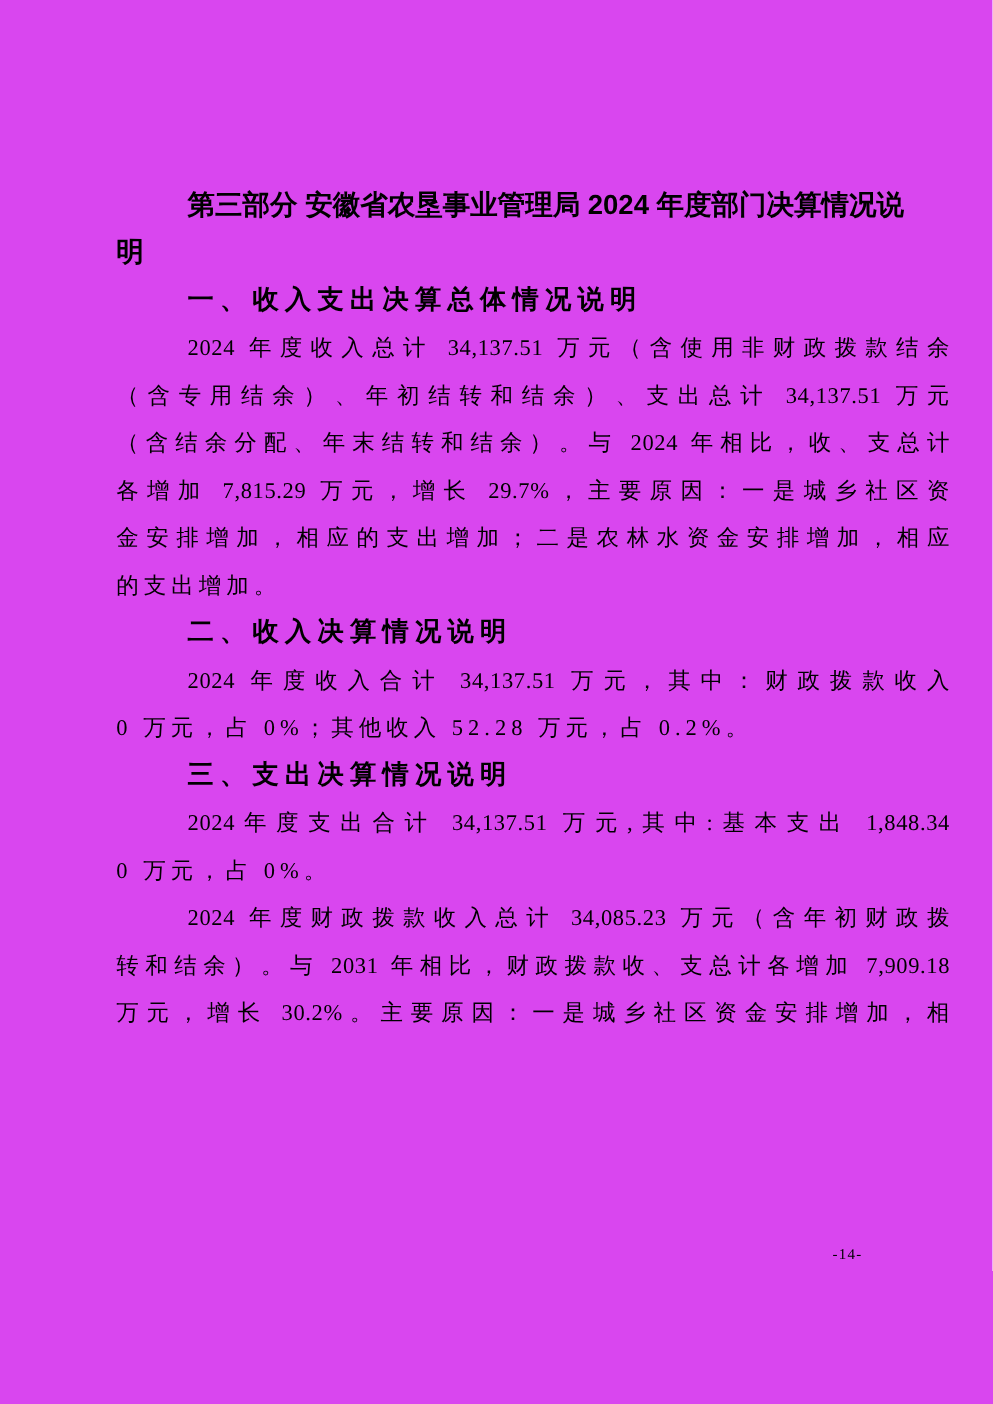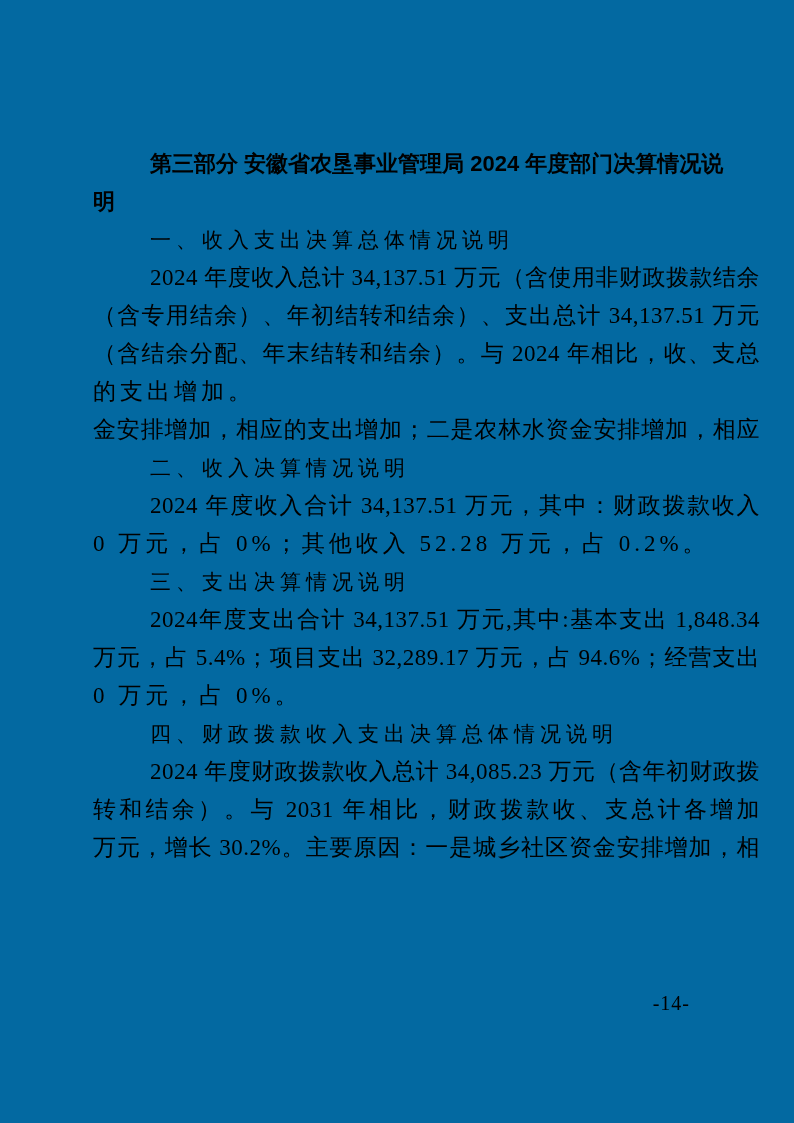--- a/index.html
+++ b/index.html
@@ -4,94 +4,93 @@
 <style>
   html, body {
     margin: 0;
     padding: 0;
     background: #ffffff;
   }
   .page {
     position: relative;
     width: 794px;
     height: 1123px;
-    background: #0369a1;
+    background: #d946ef;
     color: #000000;
     box-sizing: border-box;
     padding: 145px 34px 0 93px;
     font-family: "Liberation Serif", serif;
     overflow: hidden;
   }
   .line {
     display: block;
     height: 38px;
     line-height: 38px;
-    font-size: 23px;
+    font-size: 18px;
     letter-spacing: 0.5px;
     white-space: normal;
     overflow: hidden;
   }
   .indent { padding-left: 57px; }
   .justify {
     text-align: justify;
     text-align-last: justify;
   }
   .title-line {
     font-family: "Liberation Sans", sans-serif;
     font-weight: bold;
     font-size: 22px;
     letter-spacing: 0px;
   }
   .heading-line {
     font-family: "Liberation Sans", sans-serif;
-    font-weight: normal;
+    font-weight: bold;
     font-size: 21px;
     letter-spacing: 5px;
   }
   .body-end {
     letter-spacing: 4px;
   }
   .page-number {
     position: absolute;
     top: 993px;
     right: 104px;
     font-family: "Liberation Serif", serif;
-    font-size: 20px;
+    font-size: 12px;
     letter-spacing: 1px;
     line-height: 20px;
   }
 </style>
 </head>
 <body>
 
 <div class="page">
 
   <div class="line title-line indent">第三部分 安徽省农垦事业管理局 2024 年度部门决算情况说</div>
   <div class="line title-line">明</div>
 
   <div class="line heading-line indent">一、收入支出决算总体情况说明</div>
 
   <div class="line indent justify">2024 年度收入总计 34,137.51 万元（含使用非财政拨款结余</div>
   <div class="line justify">（含专用结余）、年初结转和结余）、支出总计 34,137.51 万元</div>
   <div class="line justify">（含结余分配、年末结转和结余）。与 2024 年相比，收、支总计</div>
+  <div class="line justify">各增加 7,815.29 万元，增长 29.7%，主要原因：一是城乡社区资</div>
+  <div class="line justify">金安排增加，相应的支出增加；二是农林水资金安排增加，相应</div>
   <div class="line body-end">的支出增加。</div>
-  <div class="line justify">金安排增加，相应的支出增加；二是农林水资金安排增加，相应</div>
 
   <div class="line heading-line indent">二、收入决算情况说明</div>
 
   <div class="line indent justify">2024 年度收入合计 34,137.51 万元，其中：财政拨款收入</div>
   <div class="line body-end">0 万元，占 0%；其他收入 52.28 万元，占 0.2%。</div>
 
   <div class="line heading-line indent">三、支出决算情况说明</div>
 
   <div class="line indent justify">2024年度支出合计 34,137.51 万元,其中:基本支出 1,848.34</div>
-  <div class="line justify">万元，占 5.4%；项目支出 32,289.17 万元，占 94.6%；经营支出</div>
   <div class="line body-end">0 万元，占 0%。</div>
 
-  <div class="line heading-line indent">四、财政拨款收入支出决算总体情况说明</div>
 
   <div class="line indent justify">2024 年度财政拨款收入总计 34,085.23 万元（含年初财政拨</div>
   <div class="line justify">转和结余）。与 2031 年相比，财政拨款收、支总计各增加 7,909.18</div>
   <div class="line justify">万元，增长 30.2%。主要原因：一是城乡社区资金安排增加，相</div>
 
   <div class="page-number">-14-</div>
 
 </div>
 
 </body></html>

